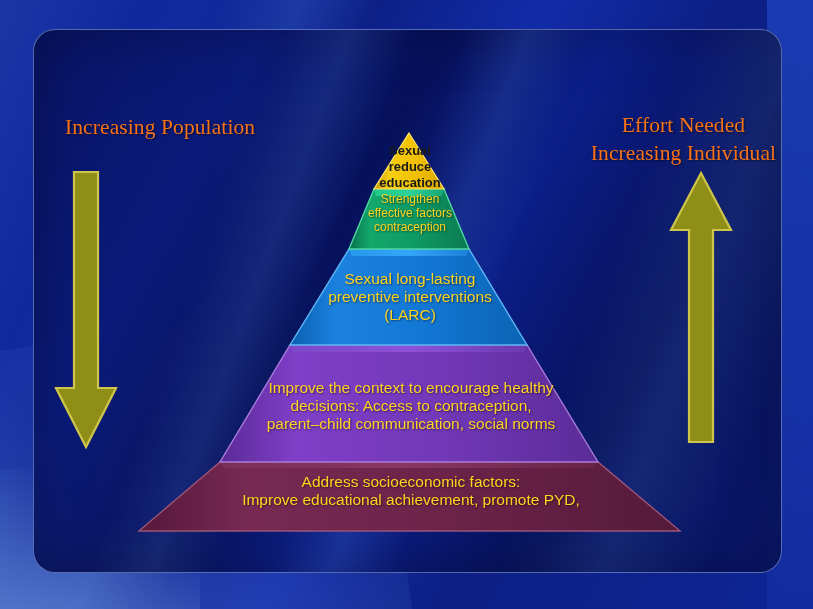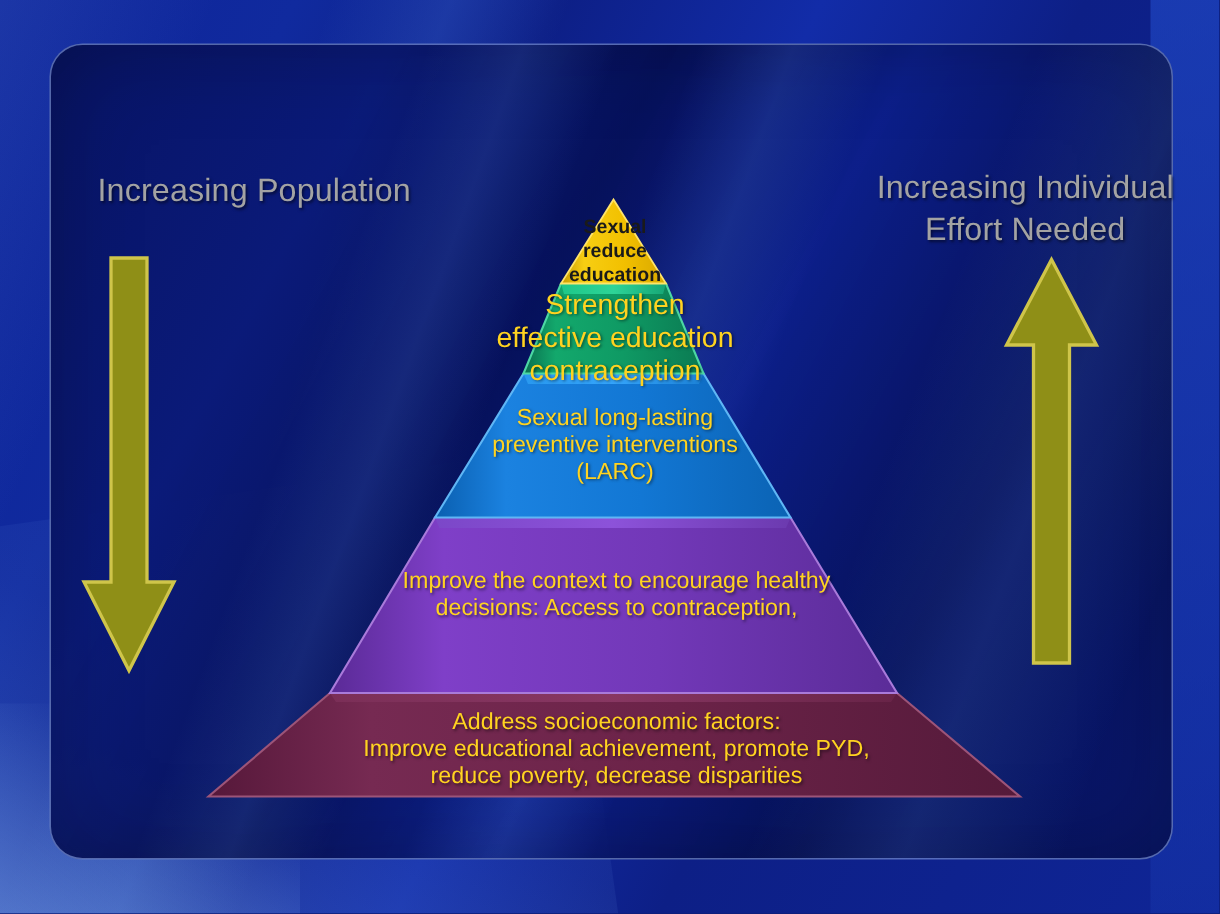--- a/index.html
+++ b/index.html
@@ -85,25 +85,26 @@
     position: absolute;
     top: -160px;
     width: 120px; height: 900px;
     transform: rotate(20deg);
     background: linear-gradient(90deg, rgba(255,255,255,0), rgba(95,145,240,0.16), rgba(255,255,255,0));
   }
 
   
   .caption {
     position: absolute;
-    color: #a3a3a3;
+    color: #f97316;
     font-size: 21.5px;
     line-height: 1.28;
     letter-spacing: 0.1px;
     text-shadow: 1px 1px 2px rgba(0,0,0,0.55);
+    font-family: Liberation Serif, serif;
   }
   #caption-left  { left: 65px;  top: 114px; width: 230px; text-align: left; }
   #caption-right { left: 576px; top: 112px; width: 215px; text-align: center; }
 
   
   .arrow { position: absolute; }
   #arrow-down  { left: 53px;  top: 170px; }
   #arrow-up    { left: 668px; top: 170px; }
 
   
@@ -119,21 +120,21 @@
     text-align: center;
     line-height: 1.16;
     text-shadow: 1px 1px 2px rgba(0,0,0,0.5);
     pointer-events: none;
   }
   #text-tier-1 {
     left: 366px; top: 143px; width: 88px;
     font-size: 13px; font-weight: bold; color: #1a1a1a;
     text-shadow: none; line-height: 1.22;
   }
-  #text-tier-2 { left: 327px; top: 193px; width: 166px; font-size: 19px; }
+  #text-tier-2 { left: 327px; top: 193px; width: 166px; font-size: 12px; }
   #text-tier-3 { left: 300px; top: 270px; width: 220px; font-size: 15.5px; }
   #text-tier-4 { left: 222px; top: 379px; width: 378px; font-size: 15.5px; text-align: center; }
   #text-tier-5 { left: 178px; top: 473px; width: 466px; font-size: 15.5px; }
 </style>
 </head>
 <body>
 
 <div id="slide">
 
   <div class="bg-base"></div>
@@ -147,22 +148,22 @@
     <div class="panel-streak" style="left:150px"></div>
     <div class="panel-streak" style="left:330px"></div>
     <div class="panel-streak" style="left:560px; width:200px"></div>
   </div>
 
   <div class="caption" id="caption-left">
     <div>Increasing Population</div>
   </div>
 
   <div class="caption" id="caption-right">
+    <div>Effort Needed</div>
     <div>Increasing Individual</div>
-    <div>Effort Needed</div>
   </div>
 
   <svg class="arrow" id="arrow-down" width="66" height="280" viewBox="0 0 66 280">
     <polygon points="21,2 45,2 45,218 63,218 33,277 3,218 21,218" fill="#8f8f17" stroke="#cfc54a" stroke-width="2.2" stroke-linejoin="miter"></polygon>
   </svg>
 
   <svg class="arrow" id="arrow-up" width="66" height="275" viewBox="0 0 66 275">
     <polygon points="33,3 63,60 45,60 45,272 21,272 21,60 3,60" fill="#8f8f17" stroke="#cfc54a" stroke-width="2.2" stroke-linejoin="miter"></polygon>
   </svg>
 
@@ -246,34 +247,34 @@
   </svg>
 
   <div class="tier-text" id="text-tier-1">
     <div>Sexual</div>
     <div>reduce</div>
     <div>education</div>
   </div>
 
   <div class="tier-text" id="text-tier-2">
     <div>Strengthen</div>
-    <div>effective education</div>
+    <div>effective factors</div>
     <div>contraception</div>
   </div>
 
   <div class="tier-text" id="text-tier-3">
     <div>Sexual long-lasting</div>
     <div>preventive interventions</div>
     <div>(LARC)</div>
   </div>
 
   <div class="tier-text" id="text-tier-4">
     <div>Improve the context to encourage healthy</div>
     <div>decisions: Access to contraception,</div>
+    <div>parent–child communication, social norms</div>
   </div>
 
   <div class="tier-text" id="text-tier-5">
     <div>Address socioeconomic factors:</div>
     <div>Improve educational achievement, promote PYD,</div>
-    <div>reduce poverty, decrease disparities</div>
   </div>
 
 </div>
 
 </body></html>

